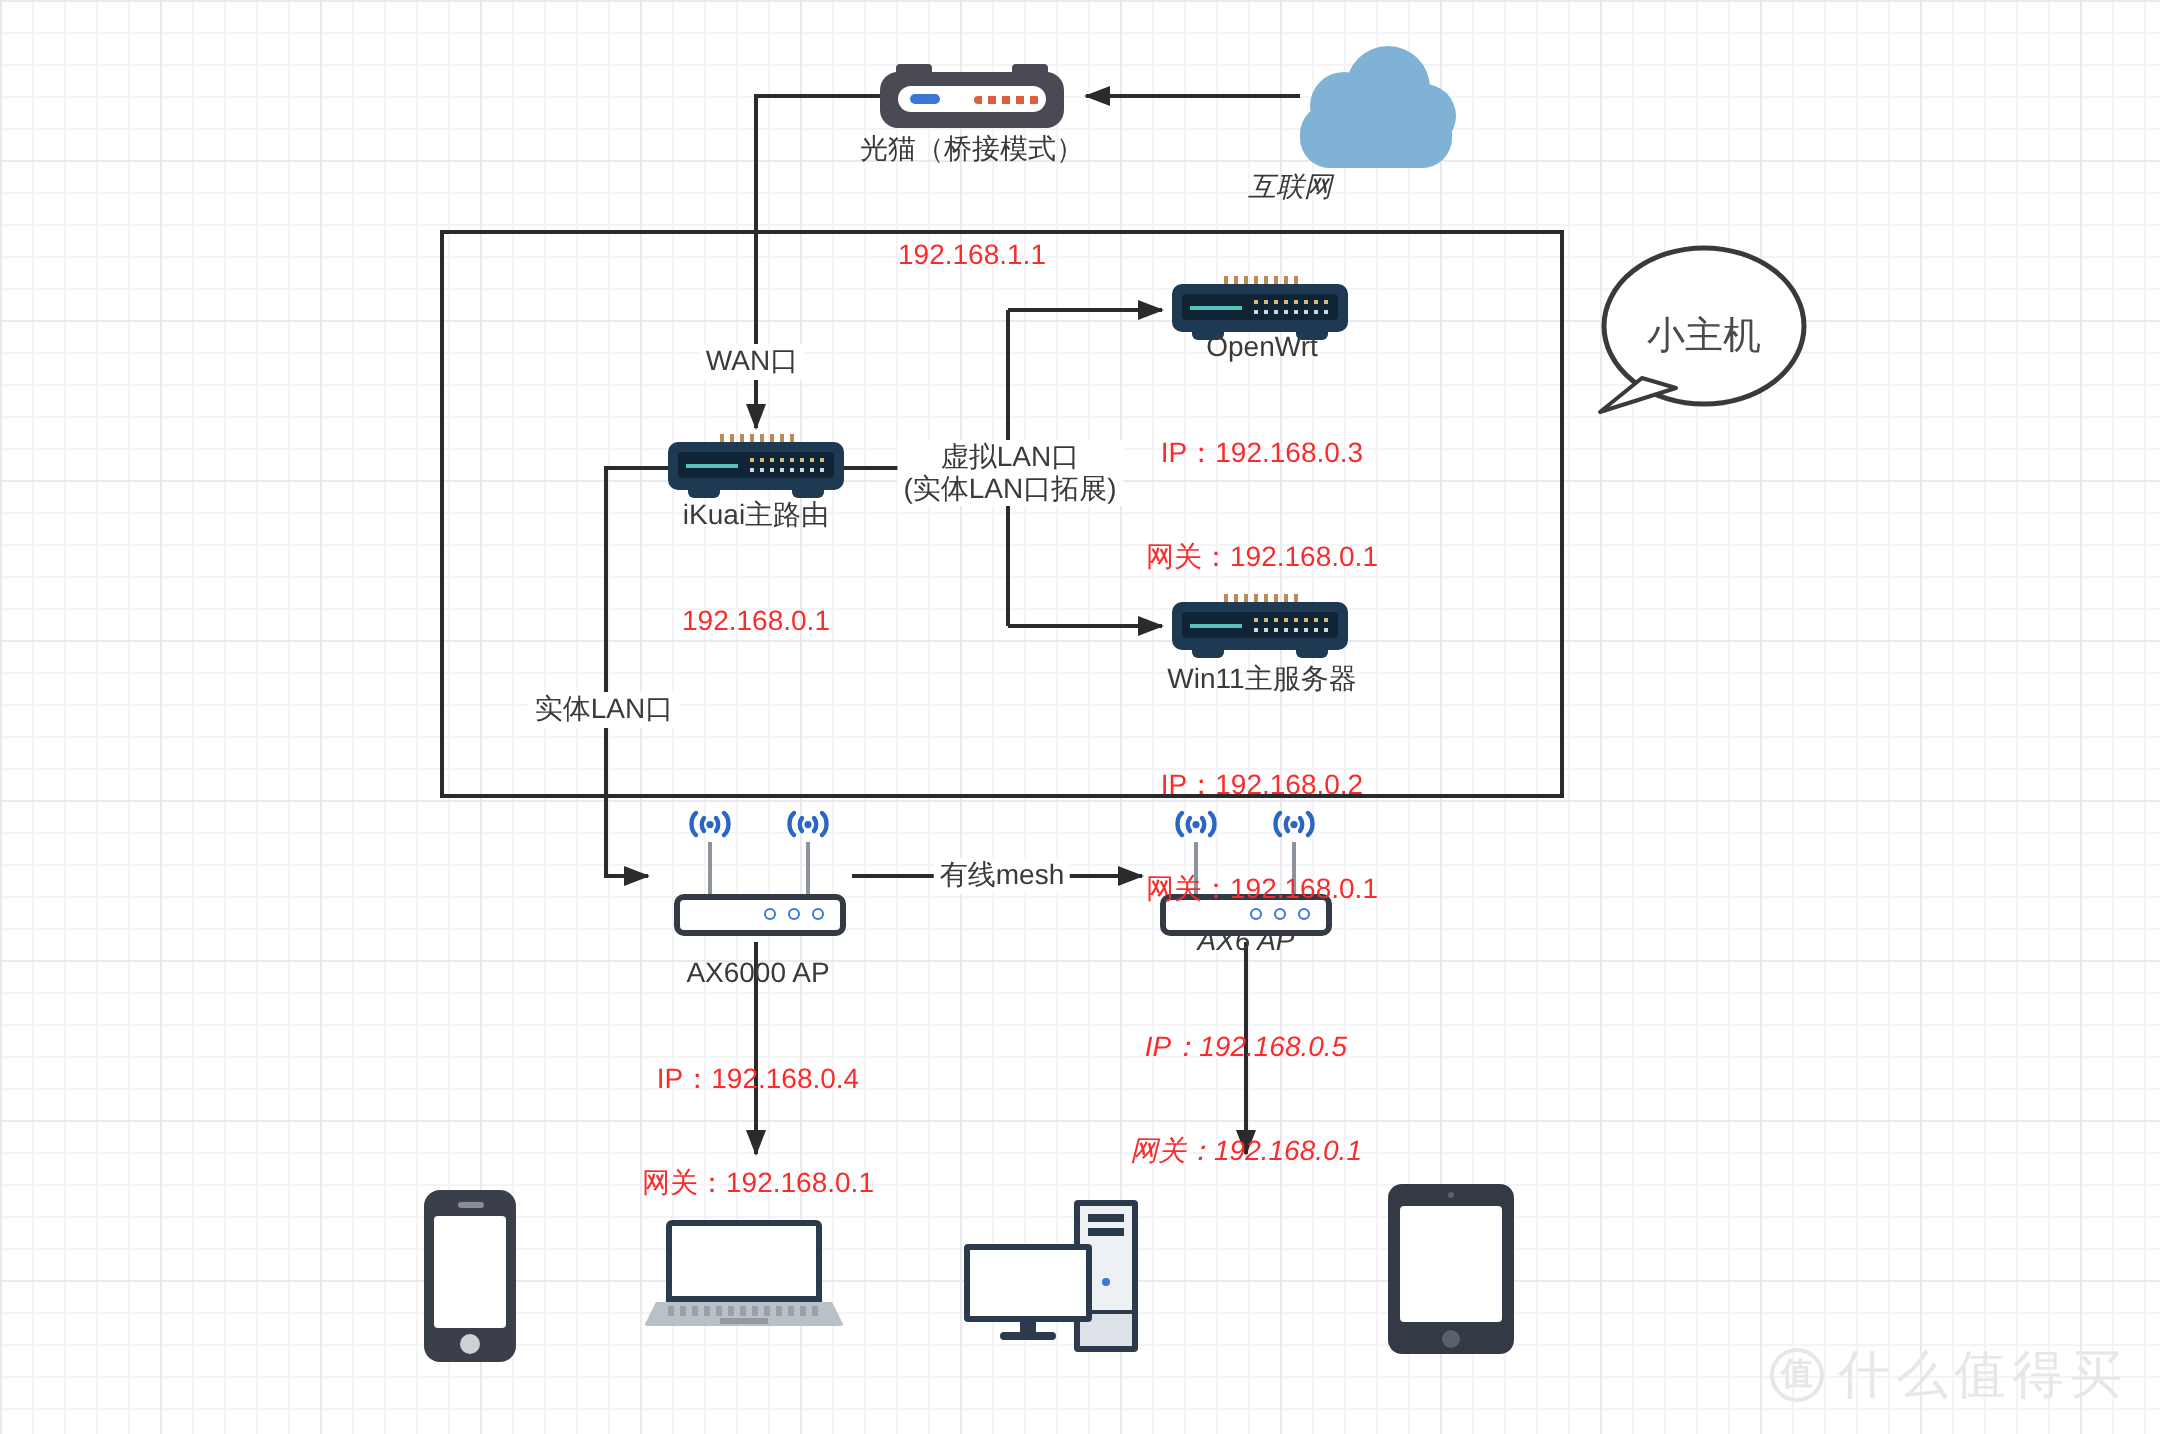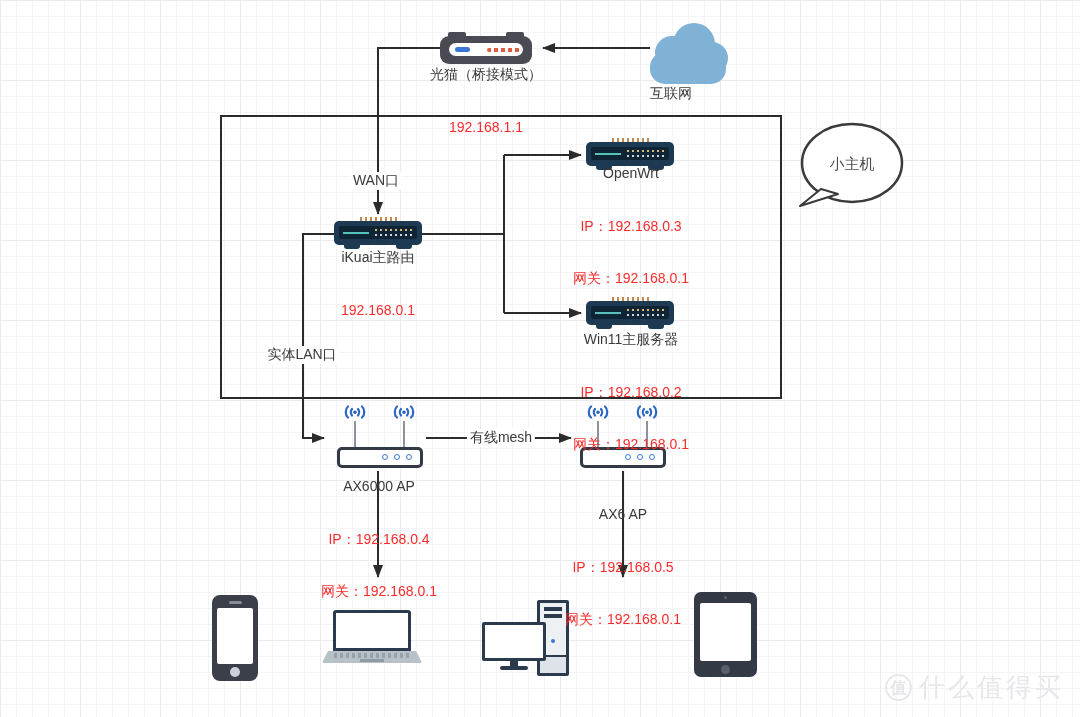--- a/index.html
+++ b/index.html
@@ -99,21 +99,21 @@
 
   .tablet { left:694px; top:592px; width:63px; height:85px; background:#333a45; border-radius:7px; z-index:3; }
   .tablet .screen { position:absolute; left:6px; top:11px; width:51px; height:58px; background:#fff; border-radius:2px; }
   .tablet .cam { position:absolute; left:50%; top:4px; width:3px; height:3px; margin-left:-1.5px;
                  background:#5a616b; border-radius:50%; }
   .tablet .home { position:absolute; left:50%; bottom:3px; width:9px; height:9px; margin-left:-4.5px;
                   background:#5a616b; border-radius:50%; }
 
   
   .callout-text { position:absolute; left:852px; top:155px; transform:translateX(-50%); z-index:4;
-                  font-size:15px; color:#4a4a4a; white-space:nowrap; }
+                  font-size:19px; color:#4a4a4a; white-space:nowrap; }
   .watermark { position:absolute; right:16px; bottom:12px; z-index:4; display:flex; align-items:center;
                gap:7px; color:#e7e7ea; }
   .watermark .badge { width:27px; height:27px; border:2px solid #e7e7ea; border-radius:50%;
                       font-size:16px; line-height:23px; text-align:center; font-weight:bold; }
   .watermark .wm-text { font-size:26px; letter-spacing:3px; font-weight:normal; }
 </style>
 </head>
 <body>
 
 <div class="canvas">
@@ -156,21 +156,21 @@
     <div class="body"></div>
     <div class="panel"></div>
     <div class="pill"></div>
     <div class="dots"></div>
   </div>
   <div class="nodelabel" style="left:486px; top:66px;">
     <div>光猫（桥接模式）</div>
     <div class="red">192.168.1.1</div>
   </div>
 
-  <div class="nodelabel" style="left:671px; top:85px;">
+  <div class="nodelabel" style="left:645px; top:85px;font-style:italic;">
     <div>互联网</div>
   </div>
 
   <div class="abs switch sw-ikuai">
     <div class="ticks"></div>
     <div class="body"></div>
     <div class="screen"></div>
     <div class="teal"></div>
     <div class="row1"></div>
     <div class="row2"></div>
@@ -265,27 +265,31 @@
       </g>
       <circle cx="13" cy="8.3" r="1.8" fill="#2b66c4"></circle>
     </svg>
     <div class="ant l"></div>
     <div class="ant r"></div>
     <div class="body"></div>
     <div class="dot" style="left:45px;"></div>
     <div class="dot" style="left:57px;"></div>
     <div class="dot" style="left:69px;"></div>
   </div>
-  <div class="nodelabel" style="left:623px; top:506px;">
+  <div class="nodelabel" style="left:623px; top:462px;font-style:italic;">
     <div>AX6 AP</div>
     <div class="red">IP：192.168.0.5</div>
     <div class="red">网关：192.168.0.1</div>
   </div>
 
   <div class="edgelabel" style="left:376px; top:172px;">WAN口</div>
+  <div class="edgelabel" style="left:505px; top:220px;">
+    <div>虚拟LAN口</div>
+    <div>(实体LAN口拓展)</div>
+  </div>
   <div class="edgelabel" style="left:302px; top:346px;">实体LAN口</div>
   <div class="edgelabel" style="left:501px; top:429px;">有线mesh</div>
 
   <div class="abs phone">
     <div class="speaker"></div>
     <div class="screen"></div>
     <div class="home"></div>
   </div>
   <div class="abs laptop">
     <div class="screen"></div>

